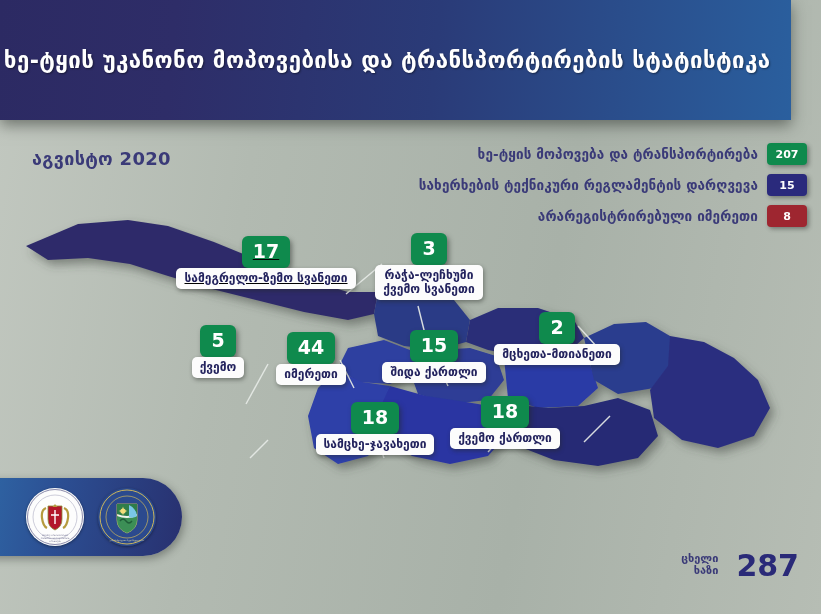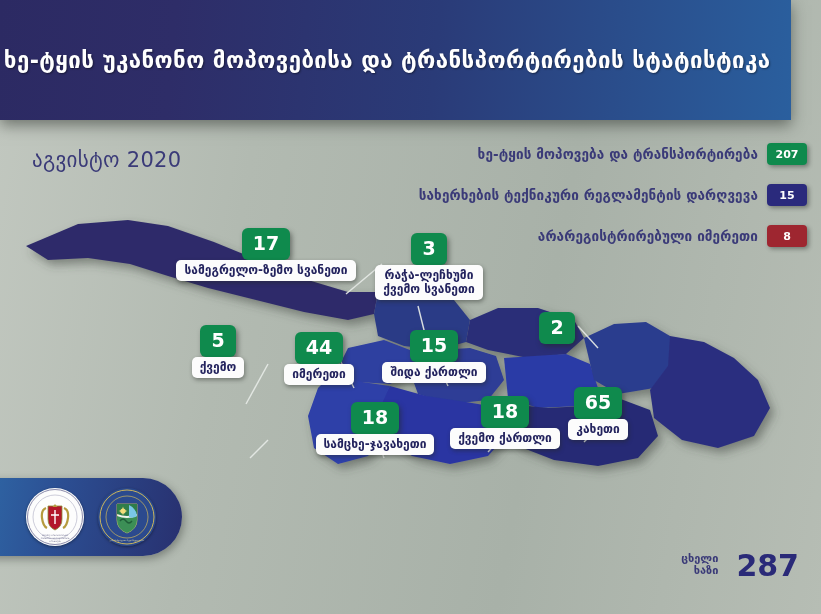--- a/index.html
+++ b/index.html
@@ -21,27 +21,27 @@
   }
   .header-title{
     color:#fff; font-size:22.5px; font-weight:bold; letter-spacing:.4px;
     text-align:center; white-space:nowrap;
     text-shadow:1px 1px 2px rgba(0,0,0,.45);
     transform:scaleX(.99);
   }
   
   .date-label{
     position:absolute; left:32px; top:148px;
-    color:#3a3a78; font-size:21px; font-weight:normal; letter-spacing:.3px;
+    color:#3a3a78; font-size:18px; font-weight:bold; letter-spacing:.3px;
     z-index:5;
   }
   
   .legend{
     position:absolute; right:14px; top:143px;
-    display:flex; flex-direction:column; gap:19px; z-index:5;
+    display:flex; flex-direction:column; gap:9px; z-index:5;
   }
   .legend-row{ display:flex; align-items:center; justify-content:flex-end; gap:9px; }
   .legend-text{
     color:#3a3a78; font-size:13.5px; font-weight:bold; white-space:nowrap;
     letter-spacing:.1px;
   }
   .legend-badge{
     min-width:40px; height:22px; border-radius:4px;
     color:#fff; font-size:11px; font-weight:bold;
     display:flex; align-items:center; justify-content:center;
@@ -163,65 +163,62 @@
         <line x1="430" y1="178" x2="418" y2="152"></line>
         <line x1="580" y1="140" x2="560" y2="118"></line>
         <line x1="232" y1="250" x2="250" y2="232"></line>
         <line x1="366" y1="250" x2="360" y2="232"></line>
         <line x1="470" y1="244" x2="486" y2="226"></line>
         <line x1="566" y1="234" x2="592" y2="208"></line>
       </g>
     </svg>
   </div>
 
-  <div class="callout ca-center" style="left:179px; top:228px; width:174px;">
+  <div class="callout ca-center" style="left:179px; top:236px; width:174px;text-decoration:underline;">
     <div class="cbadge">17</div>
     <div class="cname">სამეგრელო-ზემო სვანეთი</div>
   </div>
 
   <div class="callout ca-center" style="left:376px; top:233px; width:106px;">
     <div class="cbadge">3</div>
     <div class="cname">რაჭა-ლეჩხუმი
 ქვემო სვანეთი</div>
   </div>
 
   <div class="callout ca-center" style="left:193px; top:325px; width:50px;">
     <div class="cbadge">5</div>
     <div class="cname">ქვემო</div>
   </div>
 
-  <div class="callout ca-center" style="left:287px; top:332px; width:64px;">
+  <div class="callout ca-center" style="left:279px; top:332px; width:64px;">
     <div class="cbadge">44</div>
     <div class="cname">იმერეთი</div>
   </div>
 
   <div class="callout ca-center" style="left:386px; top:330px; width:96px;">
     <div class="cbadge">15</div>
     <div class="cname">შიდა ქართლი</div>
   </div>
 
   <div class="callout ca-center" style="left:487px; top:312px; width:140px;">
     <div class="cbadge">2</div>
+    <div class="cname">მცხეთა-მთიანეთი</div>
   </div>
 
 
   <div class="callout ca-center" style="left:316px; top:402px; width:118px;">
     <div class="cbadge">18</div>
     <div class="cname">სამცხე-ჯავახეთი</div>
   </div>
 
   <div class="callout ca-center" style="left:453px; top:396px; width:104px;">
     <div class="cbadge">18</div>
     <div class="cname">ქვემო ქართლი</div>
   </div>
 
-  <div class="callout ca-center" style="left:568px; top:387px; width:60px;">
-    <div class="cbadge">65</div>
-    <div class="cname">კახეთი</div>
-  </div>
 
   <div class="logo-panel">
     <div class="seal a">
       <svg viewBox="0 0 58 58">
         <circle cx="29" cy="29" r="27.5" fill="none" stroke="#5b5b8a" stroke-width="0.7"></circle>
         <circle cx="29" cy="29" r="22" fill="none" stroke="#9a9ab4" stroke-width="0.5"></circle>
         <path d="M22 18 h14 v13 q0 8 -7 11 q-7 -3 -7 -11 Z" fill="#b3172a" stroke="#8d8d35" stroke-width="0.8"></path>
         <path d="M29 22 v14 M25 27 h8" stroke="#fff" stroke-width="1.4"></path>
         <path d="M20 20 q-5 2 -4 10 q1 8 5 10" fill="none" stroke="#b59b3e" stroke-width="2.2"></path>
         <path d="M38 20 q5 2 4 10 q-1 8 -5 10" fill="none" stroke="#b59b3e" stroke-width="2.2"></path>

